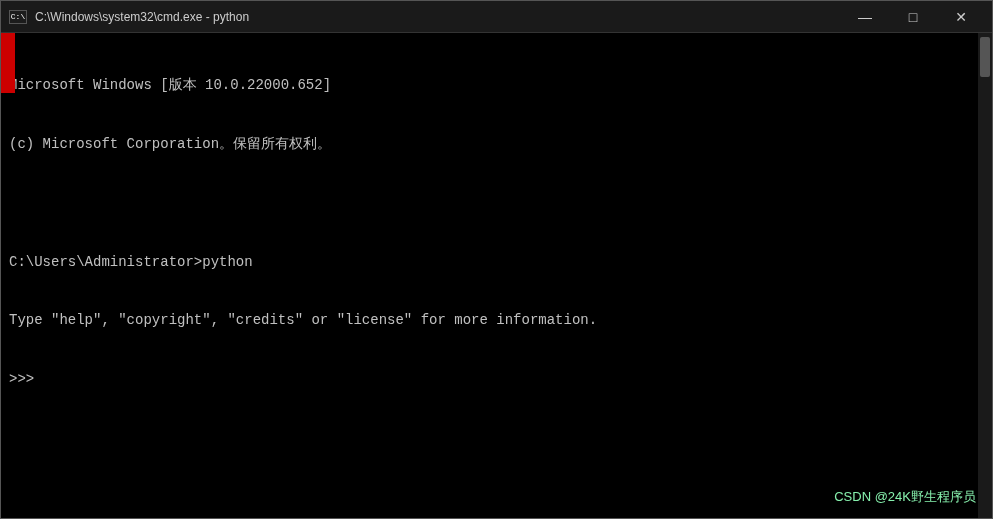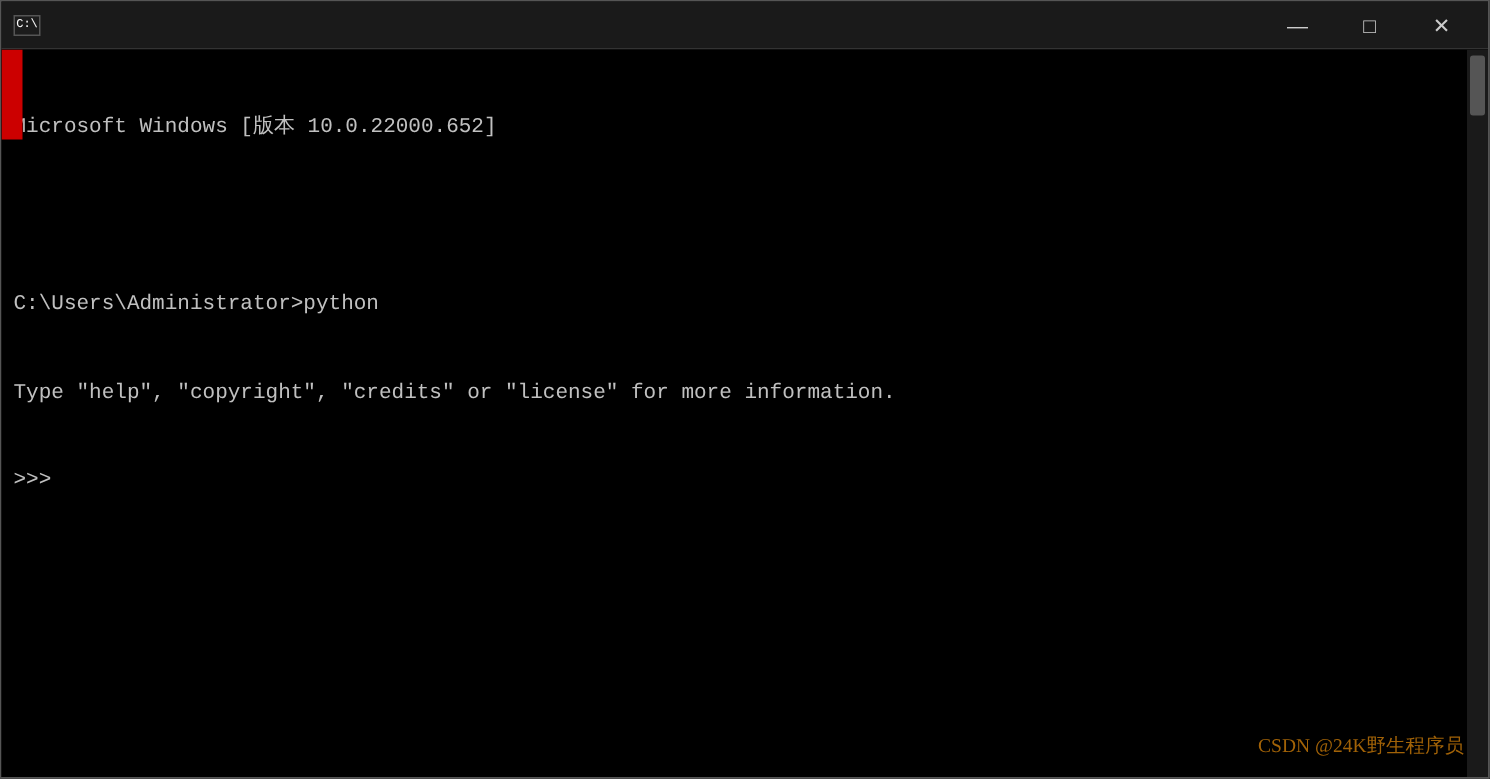--- a/index.html
+++ b/index.html
@@ -105,23 +105,23 @@
 
     .terminal-line {
       display: block;
       min-height: 1.4em;
     }
 
     .watermark {
       position: absolute;
       bottom: 12px;
       right: 16px;
-      color: #a16207;
+      color: #86efac;
       font-size: 13px;
-      font-family: Liberation Serif, serif;
+      font-family: Liberation Sans, sans-serif;
     }
 
     .scrollbar-right {
       position: absolute;
       right: 0;
       top: 0;
       width: 14px;
       height: 100%;
       background: #1a1a1a;
       display: flex;
@@ -151,34 +151,36 @@
 
 <div class="window">
 
   <div class="title-bar">
     <div class="title-bar-left">
       <div class="title-bar-icon-cmd">
         <div class="cmd-icon-box">
           <span style="font-size:8px; color:#fff;">C:\</span>
         </div>
       </div>
+      <span class="title-text">C:\Windows\system32\cmd.exe - python</span>
     </div>
     <div class="title-bar-controls">
       <button class="control-btn">—</button>
       <button class="control-btn">□</button>
       <button class="control-btn close">✕</button>
     </div>
   </div>
 
   <div class="terminal-body">
 
     <div class="red-block"></div>
 
     <div class="terminal-text">
       <span class="terminal-line">Microsoft Windows [版本 10.0.22000.652]</span>
+      <span class="terminal-line">(c) Microsoft Corporation。保留所有权利。</span>
       <span class="terminal-line"></span>
       <span class="terminal-line">C:\Users\Administrator&gt;python</span>
       <span class="terminal-line">Type "help", "copyright", "credits" or "license" for more information.</span>
       <span class="terminal-line">&gt;&gt;&gt; </span>
     </div>
 
     <div class="scrollbar-right">
       <div class="scrollbar-thumb"></div>
     </div>
 

